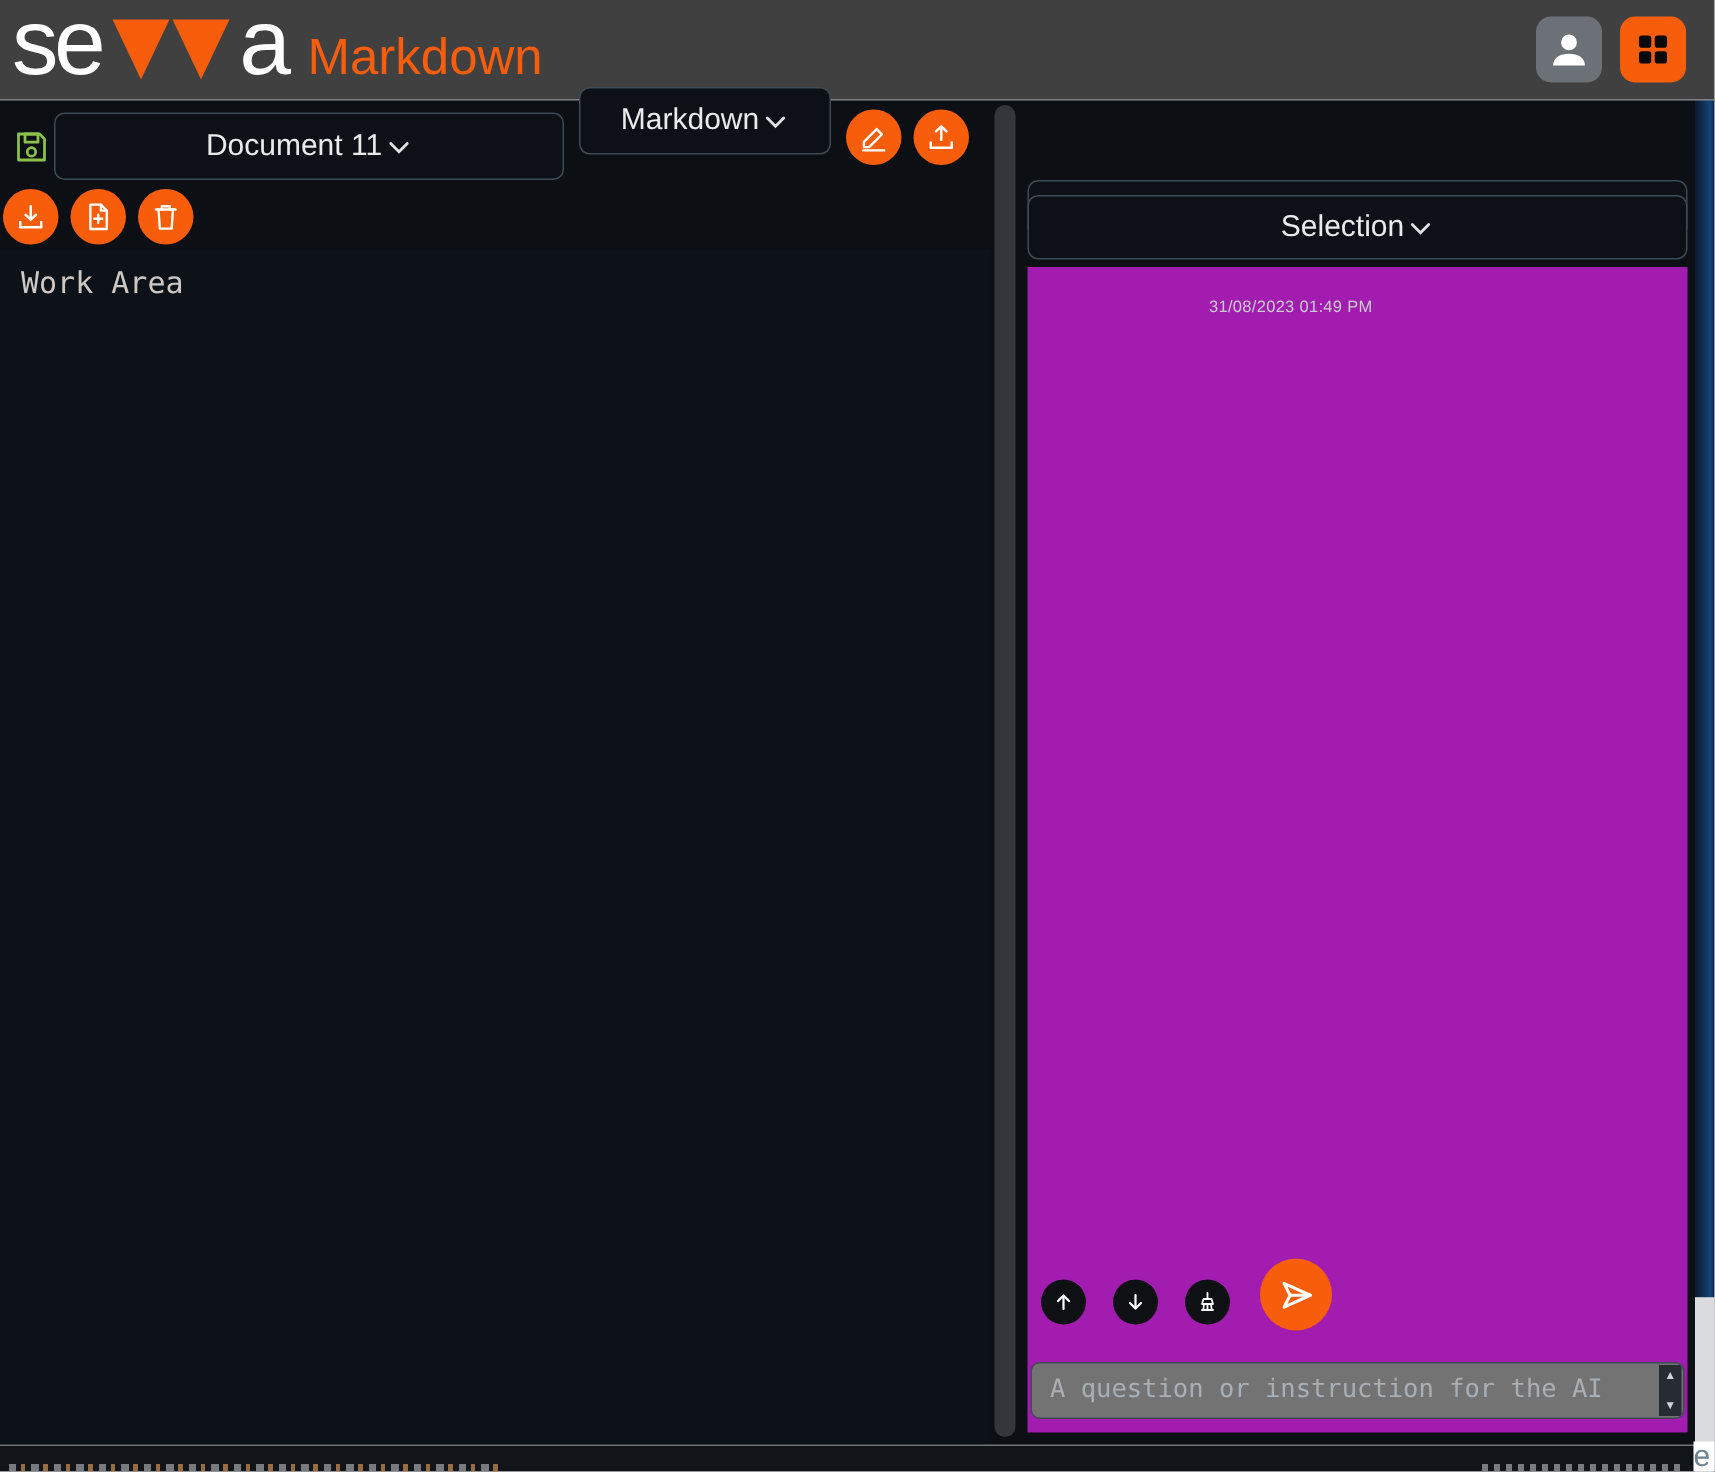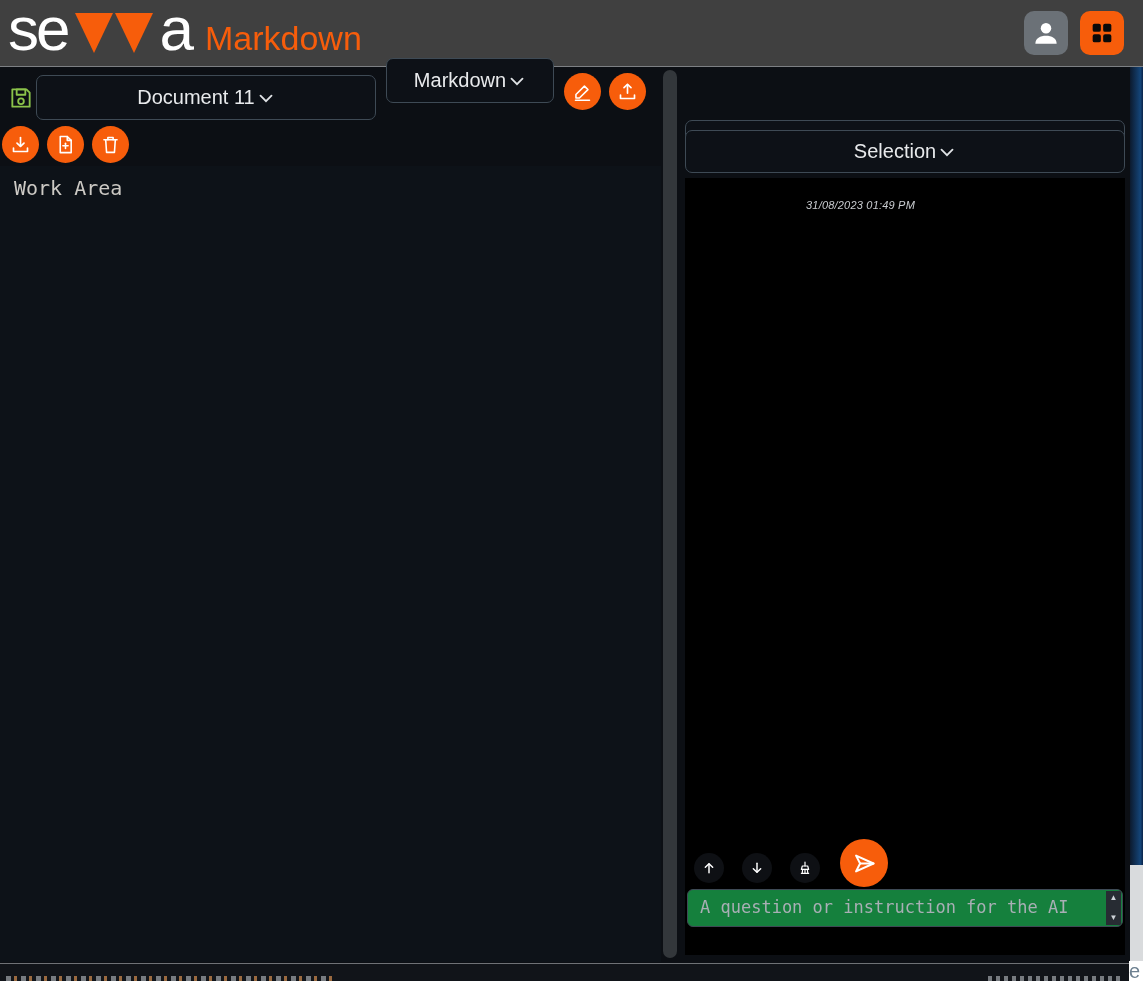--- a/index.html
+++ b/index.html
@@ -48,40 +48,40 @@
   
   .work{position:absolute;left:0;top:166px;width:661px;height:796px;background:#0d1218;
         border:none;outline:none;resize:none;box-sizing:border-box;padding:10px 14px;
         font-family:"DejaVu Sans Mono",monospace;font-size:20px;color:#e8e6e2;}
   .work::placeholder{color:#ccc9c4;opacity:1;}
 
   
   .divider-thumb{position:absolute;left:663px;top:70px;width:14px;height:888px;border-radius:7px;background:#33373b;}
 
   
-  .chat{position:absolute;left:685px;top:178px;width:440px;height:777px;background:#000000;font-style:italic;}
+  .chat{position:absolute;left:685px;top:178px;width:440px;height:777px;background:#a21caf;}
   .stamp{position:absolute;left:121px;top:21px;font-size:11px;color:#c9ccd0;letter-spacing:.2px;}
   .msg-row{position:absolute;left:70px;top:46px;display:flex;align-items:center;}
   .ai-avatar{display:flex;gap:3px;margin-right:20px;}
   .mtri{width:0;height:0;border-left:8px solid transparent;border-right:8px solid transparent;
         border-top:15px solid #f75d0b;}
   .msg-text{font-size:19px;color:#e6e8ea;}
   .collapse{font-size:26px;color:#dfe2e5;margin-left:18px;cursor:pointer;line-height:19px;}
 
   .mini{position:absolute;width:30px;height:30px;border-radius:50%;background:#0e1014;
         display:flex;align-items:center;justify-content:center;cursor:pointer;}
   .m-up{left:9px;top:675px;}
   .m-down{left:57px;top:675px;}
   .m-clear{left:105px;top:675px;}
   .send{position:absolute;left:155px;top:661px;width:48px;height:48px;border-radius:50%;
         background:#f75d0b;display:flex;align-items:center;justify-content:center;cursor:pointer;}
 
   
-  .chat-input{position:absolute;left:687px;top:889px;width:436px;height:38px;box-sizing:border-box;
-              border:1px solid #3e4a55;border-radius:6px;background:#15803d;overflow:hidden;}
+  .chat-input{position:absolute;left:687px;top:908px;width:436px;height:38px;box-sizing:border-box;
+              border:1px solid #3e4a55;border-radius:6px;background:#737373;overflow:hidden;}
   .chat-input textarea{position:absolute;left:0;top:0;width:415px;height:36px;background:transparent;
               border:none;outline:none;resize:none;box-sizing:border-box;padding:7px 0 0 12px;
               font-family:"DejaVu Sans Mono",monospace;font-size:17px;color:#e8e6e2;}
   .chat-input textarea::placeholder{color:#a9afb5;opacity:1;}
   .in-scroll{position:absolute;right:1px;top:1px;bottom:1px;width:15px;background:#272c33;
              display:flex;flex-direction:column;justify-content:space-between;align-items:center;cursor:pointer;}
   .in-arrow{font-size:8px;color:#ced3d8;line-height:10px;padding:2px 0;}
 
   
   .footer{position:absolute;left:0;top:963px;width:1130px;height:18px;background:#111419;

